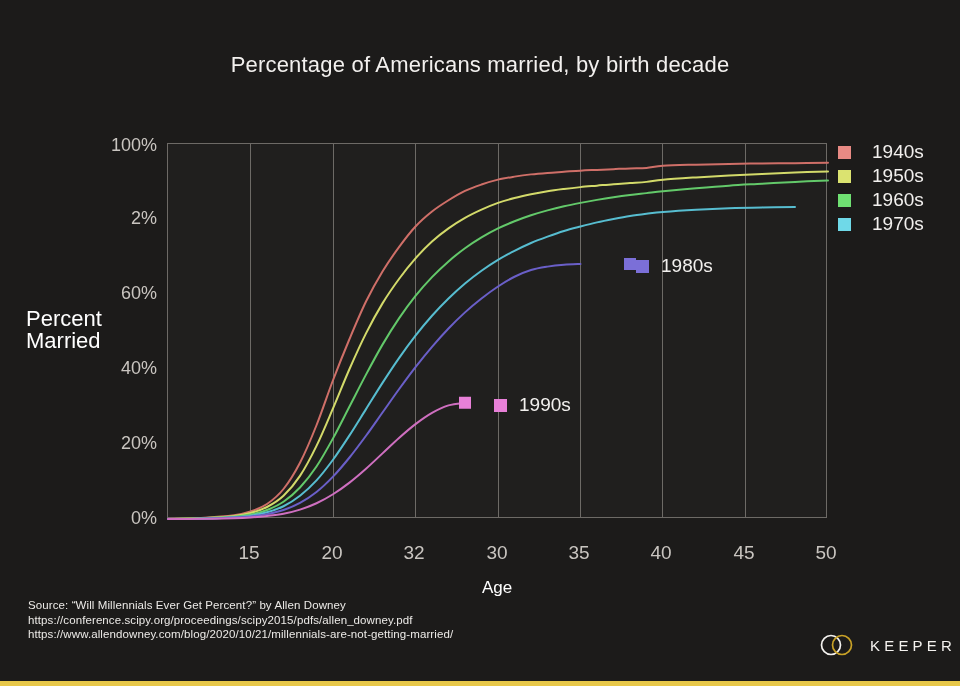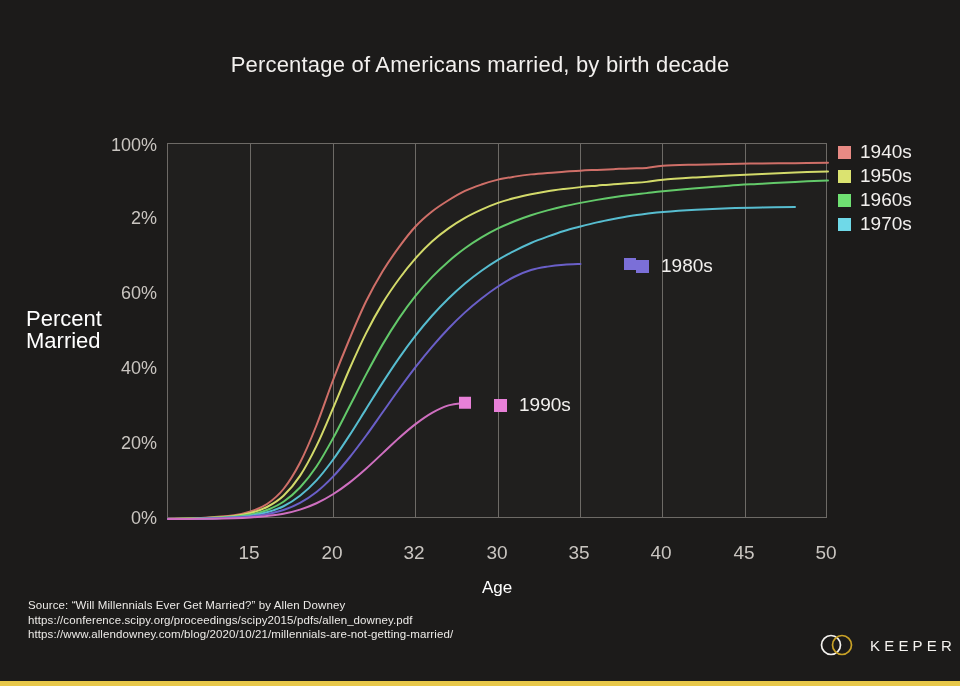--- a/index.html
+++ b/index.html
@@ -100,20 +100,21 @@
   #legend {
     position: absolute;
     left: 838px; top: 140px;
     width: 118px;
   }
   .legend-item {
     display: flex;
     align-items: center;
     height: 24px;
     margin-bottom: 0px;
+    gap: 12px;
   }
   .legend-swatch {
     width: 13px; height: 13px;
     margin-right: 9px;
     flex: 0 0 auto;
   }
   .legend-label {
     color: #f2f0ee;
     font-size: 19px;
     white-space: nowrap;
@@ -249,21 +250,21 @@
   <div class="inline-label" id="label-1980s">
     <span class="inline-marker" style="background: rgb(123, 111, 216);"></span>
     <span class="inline-text">1980s</span>
   </div>
   <div class="inline-label" id="label-1990s">
     <span class="inline-marker" style="background: rgb(232, 128, 216);"></span>
     <span class="inline-text">1990s</span>
   </div>
 
   <div id="source-block">
-    <div>Source: “Will Millennials Ever Get Married?” by Allen Downey</div>
+    <div>Source: “Will Millennials Ever Get Percent?” by Allen Downey</div>
     <div>https://conference.scipy.org/proceedings/scipy2015/pdfs/allen_downey.pdf</div>
     <div>https://www.allendowney.com/blog/2020/10/21/millennials-are-not-getting-married/</div>
   </div>
 
   <div id="keeper-logo">
     <svg width="40" height="26" viewBox="0 0 40 26">
       <circle cx="13" cy="13" r="9.5" fill="none" stroke="#f4f2ef" stroke-width="1.7"></circle>
       <circle cx="24" cy="13" r="9.5" fill="none" stroke="#c9a227" stroke-width="1.7"></circle>
     </svg>
     <span id="keeper-wordmark">KEEPER</span>

